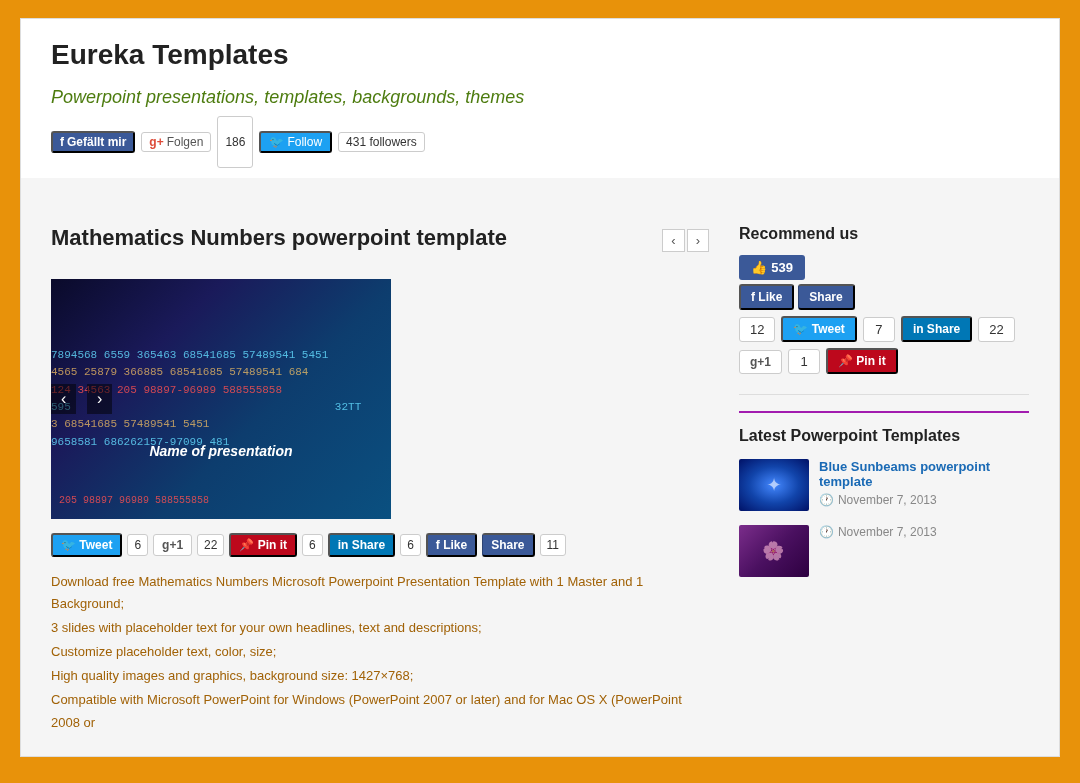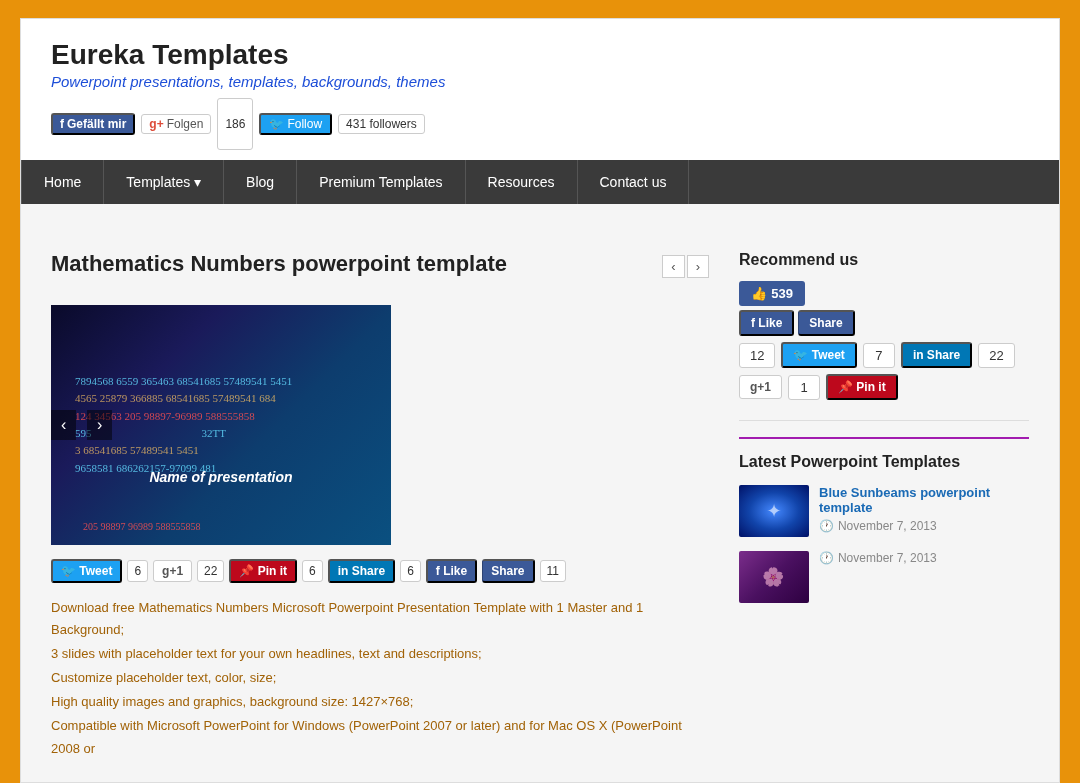--- a/index.html
+++ b/index.html
@@ -24,24 +24,24 @@
       align-items: flex-start;
       justify-content: space-between;
     }
     #header-left {}
     #site-title {
       font-size: 28px;
       font-weight: bold;
       color: #222;
     }
     #site-tagline {
-      font-size: 15px;
-      color: #1d4ed8;
+      font-size: 18px;
+      color: #4d7c0f;
       font-style: italic;
-      margin-top: 2px;
+      margin-top: 16px;
     }
     #social-bar {
       display: flex;
       align-items: center;
       gap: 6px;
       margin-top: 8px;
     }
     .fb-like-btn {
       display: inline-flex;
       align-items: center;
@@ -190,22 +190,22 @@
     }
     .slide-numbers {
       position: absolute;
       top: 0; left: 0; right: 0; bottom: 0;
       display: flex;
       flex-direction: column;
       justify-content: center;
     }
     .number-line {
       font-size: 11px;
-      font-family: Liberation Serif, serif;
-      padding: 1px 24px;
+      font-family: Liberation Mono, monospace;
+      padding: 1px 0;
       color: rgba(255,200,100,0.7);
       line-height: 1.4;
     }
     .number-line.red { color: rgba(255,80,80,0.8); }
     .number-line.cyan { color: rgba(100,220,255,0.8); }
     .slide-label {
       position: absolute;
       bottom: 60px;
       left: 50%;
       transform: translateX(-50%);
@@ -298,21 +298,21 @@
       background: #3b5998;
       color: #fff;
       border-radius: 3px;
       padding: 5px 12px;
       font-size: 13px;
       font-weight: bold;
       margin-bottom: 4px;
     }
     #social-counts-row {
       display: flex;
-      align-items: center;
+      align-items: flex-end;
       gap: 6px;
       flex-wrap: wrap;
     }
     .social-num-box {
       border: 1px solid #ccc;
       border-radius: 3px;
       padding: 4px 10px;
       font-size: 13px;
       color: #333;
       background: #fff;
@@ -419,28 +419,20 @@
         <span class="gplus-count">186</span>
         <button class="twitter-btn">
           <span>🐦</span>
           <span>Follow</span>
         </button>
         <span class="twitter-followers">431 followers</span>
       </div>
     </div>
   </div>
 
-  <div id="nav">
-    <div class="nav-item">Home</div>
-    <div class="nav-item">Templates ▾</div>
-    <div class="nav-item">Blog</div>
-    <div class="nav-item">Premium Templates</div>
-    <div class="nav-item">Resources</div>
-    <div class="nav-item">Contact us</div>
-  </div>
 
   <div id="content-wrapper">
 
     <div id="main-content">
 
       <div style="display:flex; align-items:flex-start; justify-content:space-between; margin-bottom:14px;">
         <h1 id="article-title">Mathematics Numbers powerpoint template</h1>
         <div id="nav-arrows">
           <button class="nav-arrow-btn">‹</button>
           <button class="nav-arrow-btn">›</button>

